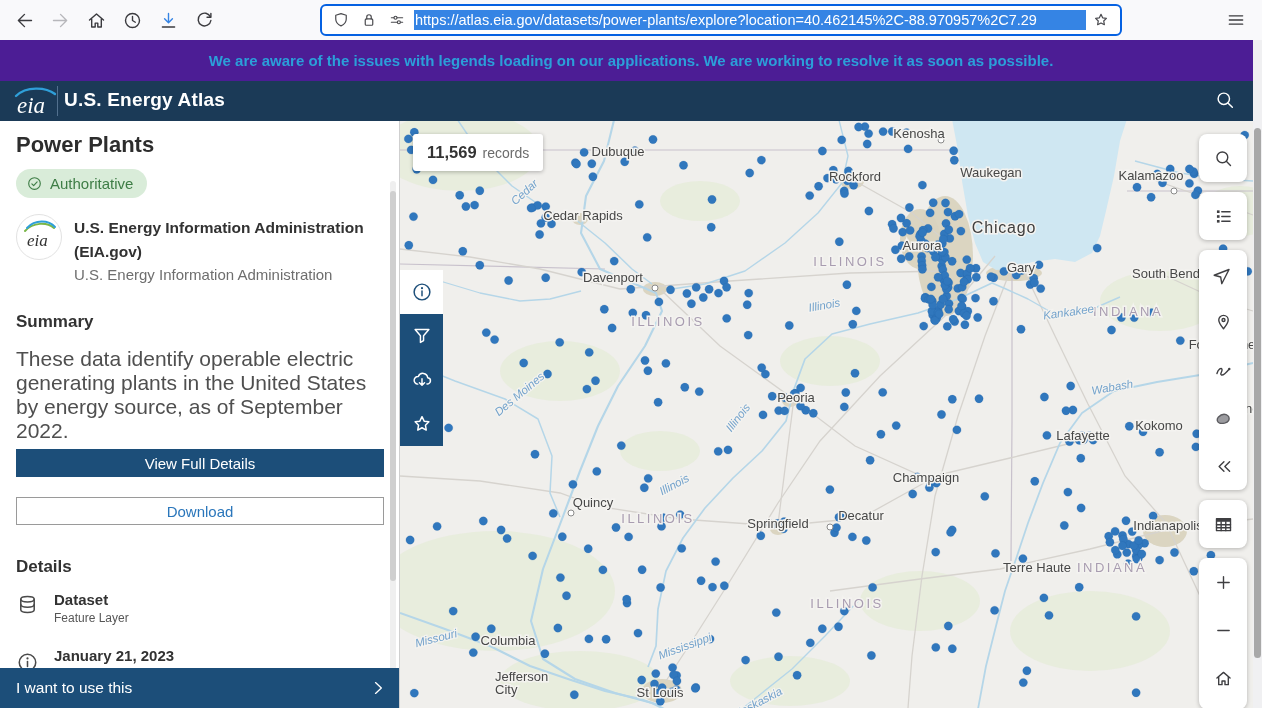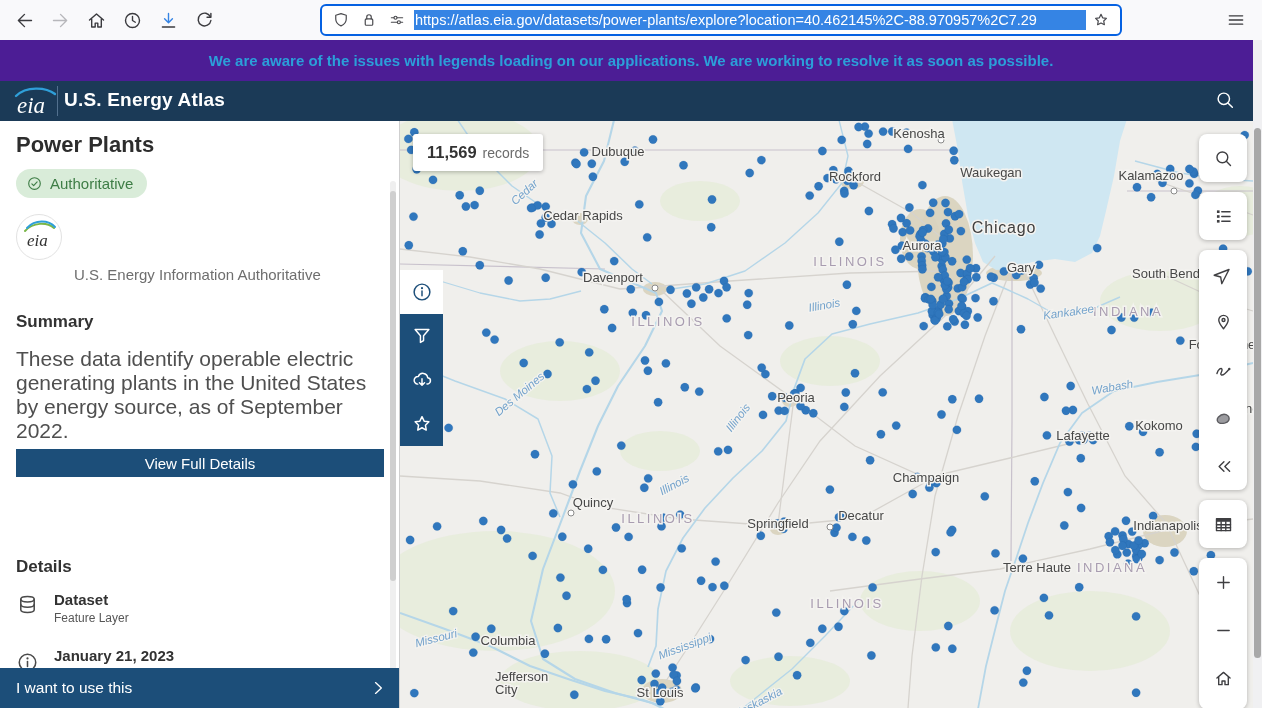--- a/index.html
+++ b/index.html
@@ -213,26 +213,28 @@
         </i>
       <span>Authoritative</span>
     </div>
     <div class="avatar">
       <svg width="44" height="44" viewBox="0 0 44 44">
         <path d="M8 16 C16 7 30 7 37 13" stroke="#7ab648" stroke-width="2" fill="none" stroke-linecap="round"></path>
         <path d="M10 13 C18 4 32 5 38 12" stroke="#2f9fd9" stroke-width="2" fill="none" stroke-linecap="round"></path>
         <text x="10" y="31" font-family="Liberation Serif, serif" font-style="italic" font-size="17" fill="#333">eia</text>
       </svg>
     </div>
-    <div class="org-sub">U.S. Energy Information Authoritative</div>
+    <div class="org-name">U.S. Energy Information Administration (EIA.gov)</div>
+    <div class="org-sub">U.S. Energy Information Administration</div>
 
     <div class="sec-h summary-h">Summary</div>
     <div class="summary-p">These data identify operable electric generating plants in the United States by energy source, as of September 2022.</div>
 
     <div class="btn btn-primary">View Full Details</div>
+    <div class="btn btn-outline">Download</div>
 
     <div class="sec-h details-h">Details</div>
     <i class="det-ic" style="top:472px" data-icon="db">
         <svg viewBox="0 0 24 24" fill="none" stroke="currentColor" stroke-width="1.6" stroke-linecap="round" stroke-linejoin="round">
           <ellipse cx="12" cy="6.5" rx="7" ry="2.8"></ellipse>
           <path d="M5 6.5v11c0 1.55 3.13 2.8 7 2.8s7-1.25 7-2.8v-11"></path>
           <path d="M5 12c0 1.55 3.13 2.8 7 2.8s7-1.25 7-2.8"></path>
         </svg>
       </i>
     <div class="det-b" style="top:470px">Dataset</div>

